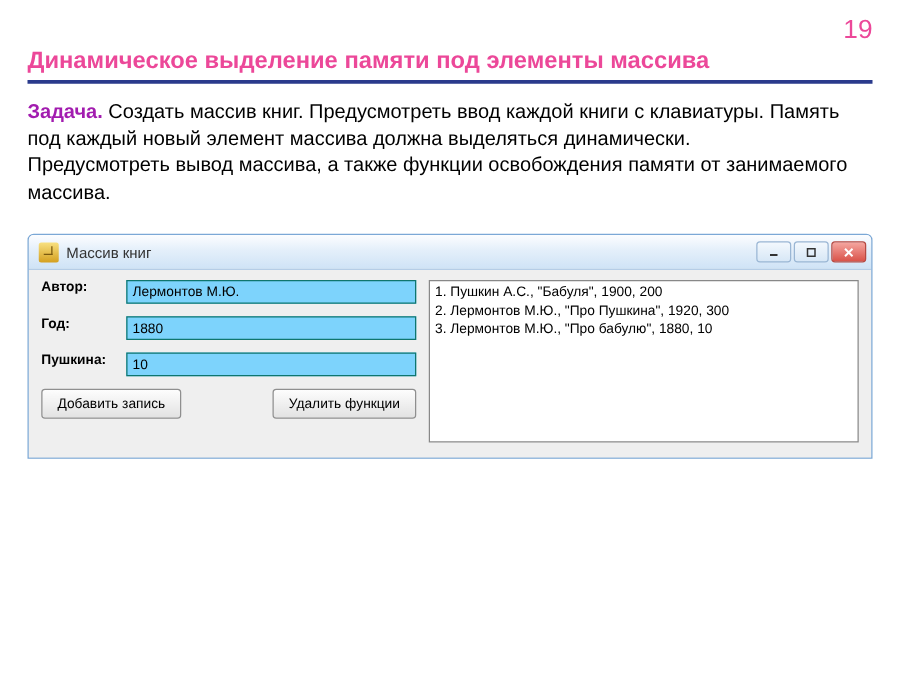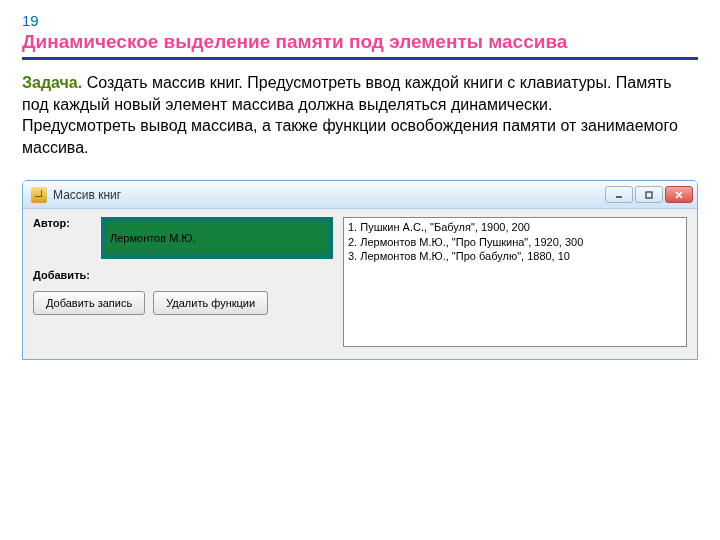--- a/index.html
+++ b/index.html
@@ -6,39 +6,39 @@
   body {
     margin: 0;
     width: 720px;
     height: 540px;
     font-family: Arial, sans-serif;
     background: #fff;
     padding: 12px 22px;
     color: #000;
   }
   .page-num {
-    text-align: left;
-    font-size: 15px;
-    color: #0369a1;
+    text-align: right;
+    font-size: 21px;
+    color: #ec4899;
   }
   .title {
     font-size: 19px;
     font-weight: bold;
     color: #ec4899;
     border-bottom: 3px solid #2a3a8c;
     padding-bottom: 4px;
     margin: 2px 0 12px 0;
   }
   .task {
     font-size: 16px;
     line-height: 1.35;
     margin-bottom: 22px;
   }
   .zadacha {
-    color: #4d7c0f;
+    color: #a21caf;
     font-weight: bold;
   }
 
   .window {
     border: 1px solid #7ba8d6;
     border-radius: 5px 5px 0 0;
     overflow: hidden;
     background: #efefef;
   }
   .titlebar {
@@ -93,28 +93,28 @@
     margin-bottom: 10px;
   }
   .lbl {
     font-size: 11px;
     font-weight: bold;
     width: 68px;
   }
   .fld {
     flex: 1;
     height: 19px;
-    border: 5px solid #0f766e;
-    background: #15803d;
-    padding: 16px 4px;
+    border: 1px solid #0f766e;
+    background: #7dd3fc;
+    padding: 1px 4px;
     font-size: 11px;
     font-family: Arial, sans-serif;
     line-height: 15px;
   }
-  .btns { display: flex; gap: 8px; margin-top: 2px; }
+  .btns { display: flex; gap: 8px; margin-top: 2px; justify-content: space-between; }
   .btn {
     height: 24px;
     padding: 0 12px;
     font-size: 11px;
     border: 1px solid #8f8f8f;
     background: linear-gradient(#fdfdfd,#e2e2e2);
     border-radius: 3px;
     display: flex; align-items: center;
   }
   .list-col {
@@ -164,21 +164,26 @@
     </div>
   </div>
 
   <div class="client">
     <div class="form-col">
       <div class="row">
         <div class="lbl">Автор:</div>
         <input class="fld" value="Лермонтов М.Ю." style="">
       </div>
       <div class="row">
-        <div class="lbl">Добавить:</div>
+        <div class="lbl">Год:</div>
+        <input class="fld" value="1880" style="">
+      </div>
+      <div class="row">
+        <div class="lbl">Пушкина:</div>
+        <input class="fld" value="10" style="">
       </div>
       <div class="btns">
         <div class="btn">Добавить запись</div>
         <div class="btn">Удалить функции</div>
       </div>
     </div>
 
     <div class="list-col">
       <div>1. Пушкин А.С., "Бабуля", 1900, 200</div>
       <div>2. Лермонтов М.Ю., "Про Пушкина", 1920, 300</div>

